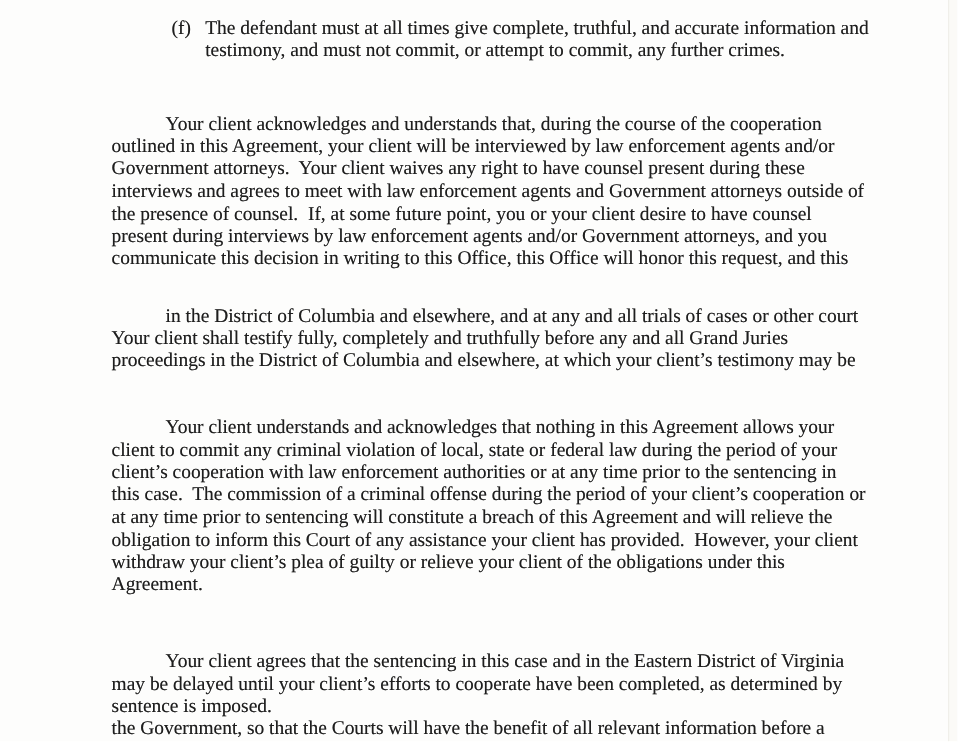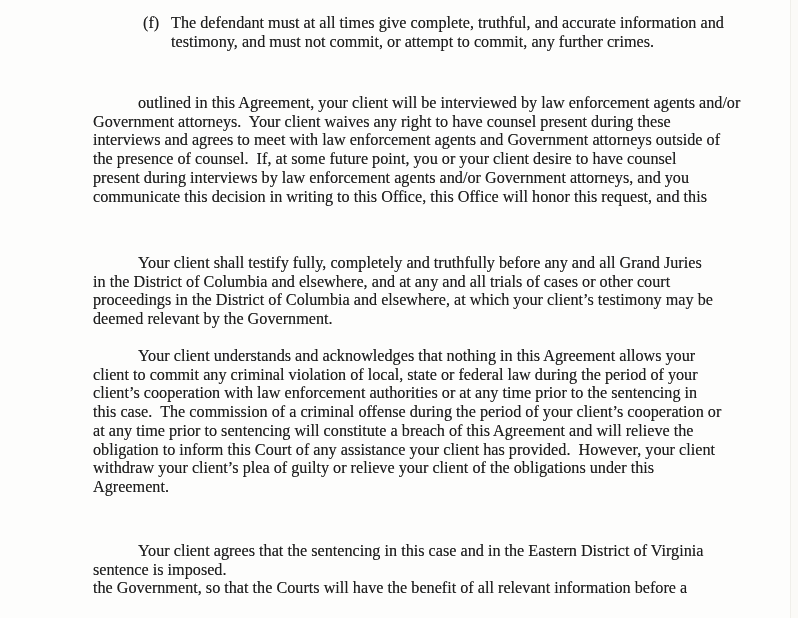--- a/index.html
+++ b/index.html
@@ -64,47 +64,48 @@
 
   <div class="clause">
     <span class="clause-marker">(f)</span>
     <div class="clause-lines">
         <div class="line">The defendant must at all times give complete, truthful, and accurate information and</div>
         <div class="line">testimony, and must not commit, or attempt to commit, any further crimes.</div>
       </div>
   </div>
 
   <div class="para para-1">
+      <div class="line">Your client acknowledges and understands that, during the course of the cooperation</div>
       <div class="line">outlined in this Agreement, your client will be interviewed by law enforcement agents and/or</div>
       <div class="line">Government attorneys.  Your client waives any right to have counsel present during these</div>
       <div class="line">interviews and agrees to meet with law enforcement agents and Government attorneys outside of</div>
       <div class="line">the presence of counsel.  If, at some future point, you or your client desire to have counsel</div>
       <div class="line">present during interviews by law enforcement agents and/or Government attorneys, and you</div>
       <div class="line">communicate this decision in writing to this Office, this Office will honor this request, and this</div>
     </div>
 
   <div class="para para-2">
+      <div class="line">in the District of Columbia and elsewhere, and at any and all trials of cases or other court</div>
       <div class="line">Your client shall testify fully, completely and truthfully before any and all Grand Juries</div>
-      <div class="line">in the District of Columbia and elsewhere, and at any and all trials of cases or other court</div>
       <div class="line">proceedings in the District of Columbia and elsewhere, at which your client’s testimony may be</div>
-      <div class="line">deemed relevant by the Government.</div>
     </div>
 
   <div class="para para-3">
       <div class="line">Your client understands and acknowledges that nothing in this Agreement allows your</div>
       <div class="line">client to commit any criminal violation of local, state or federal law during the period of your</div>
       <div class="line">client’s cooperation with law enforcement authorities or at any time prior to the sentencing in</div>
       <div class="line">this case.  The commission of a criminal offense during the period of your client’s cooperation or</div>
       <div class="line">at any time prior to sentencing will constitute a breach of this Agreement and will relieve the</div>
       <div class="line">obligation to inform this Court of any assistance your client has provided.  However, your client</div>
       <div class="line">withdraw your client’s plea of guilty or relieve your client of the obligations under this</div>
       <div class="line">Agreement.</div>
     </div>
 
   <div class="para para-4">
       <div class="line">Your client agrees that the sentencing in this case and in the Eastern District of Virginia</div>
+      <div class="line">may be delayed until your client’s efforts to cooperate have been completed, as determined by</div>
       <div class="line">sentence is imposed.</div>
       <div class="line">the Government, so that the Courts will have the benefit of all relevant information before a</div>
     </div>
 
   <div class="scan-edge"></div>
 
 </div>
 
 </body></html>

